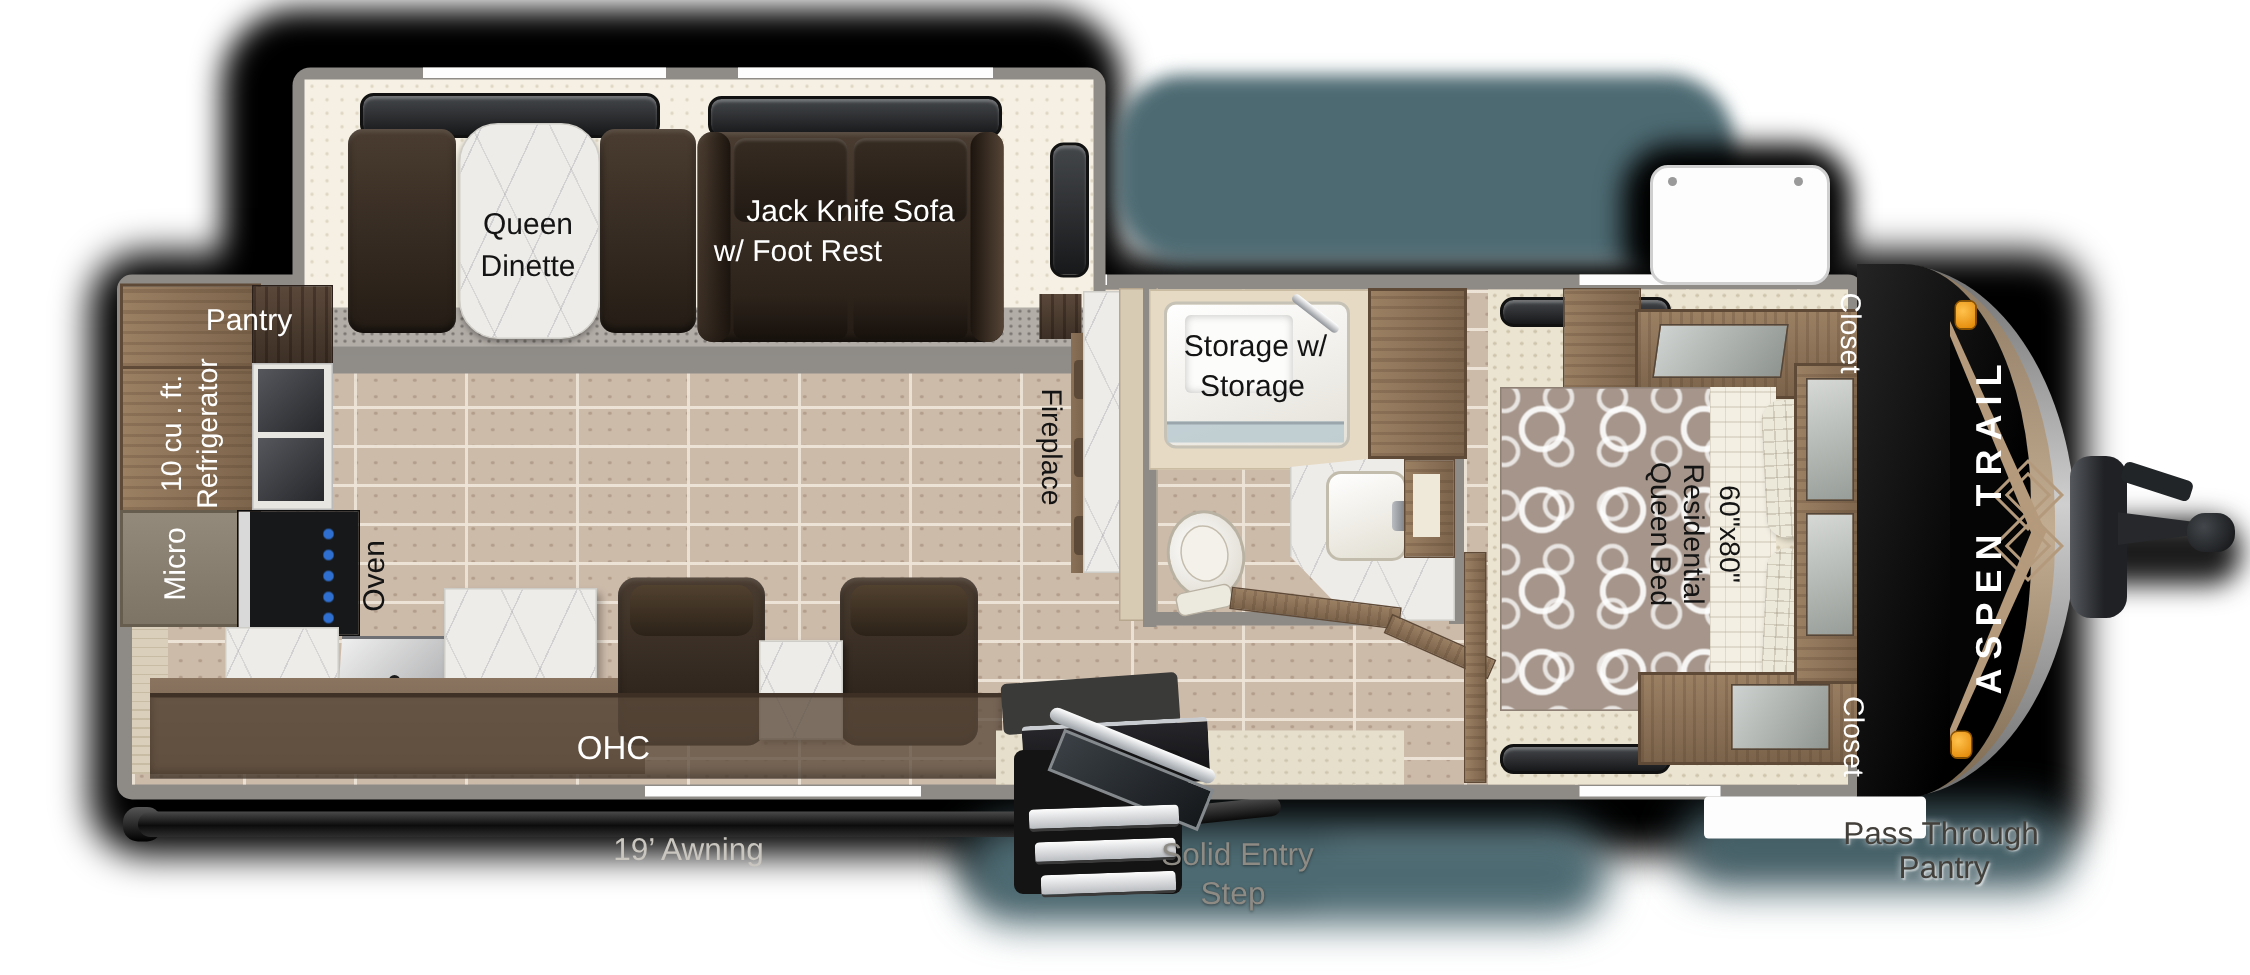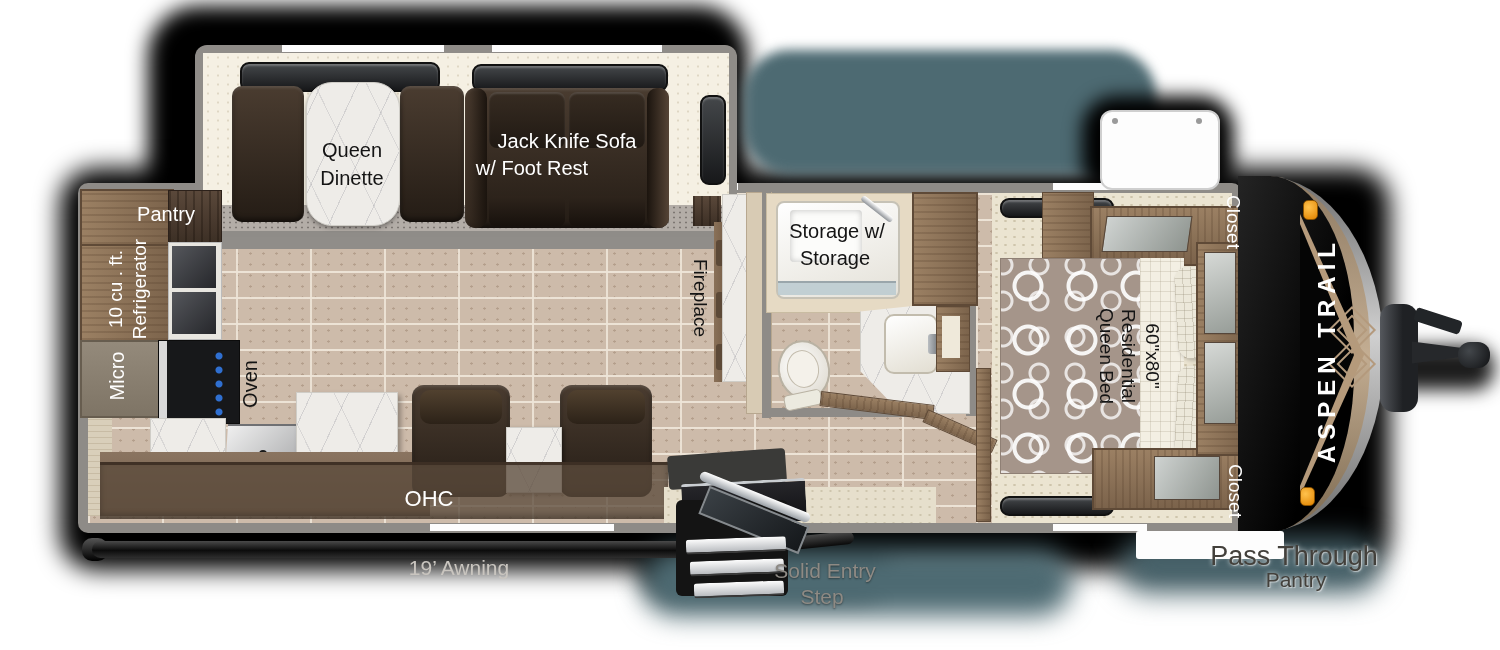--- a/index.html
+++ b/index.html
@@ -219,34 +219,34 @@
   <div class="lbl" style="left:352px;top:150px;">Queen</div>
   <div class="lbl" style="left:352px;top:178px;">Dinette</div>
   <div class="lbl w" style="left:567px;top:141px;">Jack Knife Sofa</div>
   <div class="lbl w" style="left:532px;top:168px;">w/ Foot Rest</div>
 
   <div class="lbl w" style="left:121px;top:214px;margin-left:45px;">Pantry</div>
   <div class="lbl w ccw" style="left:115px;top:289px;font-size:19px;">10 cu . ft.</div>
   <div class="lbl w ccw" style="left:139px;top:289px;font-size:19px;">Refrigerator</div>
   <div class="lbl w ccw" style="left:117px;top:376px;">Micro</div>
   <div class="lbl ccw" style="left:250px;top:384px;">Oven</div>
-  <div class="lbl w" style="left:429px;top:499px;font-size:22px;">OHC</div>
+  <div class="lbl w" style="left:409px;top:499px;font-size:22px;">OHC</div>
 
   <div class="lbl cw" style="left:700px;top:298px;font-size:19px;">Fireplace</div>
 
   <div class="lbl" style="left:837px;top:231px;">Storage w/</div>
   <div class="lbl" style="left:835px;top:258px;">Storage</div>
 
   <div class="lbl cw" style="left:1152px;top:356px;font-size:19px;">60"x80"</div>
   <div class="lbl cw" style="left:1128px;top:356px;font-size:19px;">Residential</div>
   <div class="lbl cw" style="left:1106px;top:356px;font-size:19px;">Queen Bed</div>
   <div class="lbl w cw" style="left:1233px;top:222px;font-size:19px;">Closet</div>
   <div class="lbl w cw" style="left:1235px;top:491px;font-size:19px;">Closet</div>
 
   <div class="lbl w ccw" style="left:1327px;top:350px;font-size:24px;letter-spacing:6px;font-weight:600;">ASPEN TRAIL</div>
 
   <div class="lbl" style="left:459px;top:567px;color:#c9c5bf;font-size:21px;">19’ Awning</div>
   <div class="lbl ext" style="left:825px;top:570px;font-size:21px;">Solid Entry</div>
   <div class="lbl ext" style="left:822px;top:596px;font-size:21px;">Step</div>
-  <div class="lbl glow" style="left:1294px;top:556px;font-size:27px;">Pass Through</div>
+  <div class="lbl glow" style="left:1294px;top:556px;font-size:21px;">Pass Through</div>
   <div class="lbl glow" style="left:1296px;top:579px;font-size:21px;">Pantry</div>
 
 </div>
 
 </body></html>

